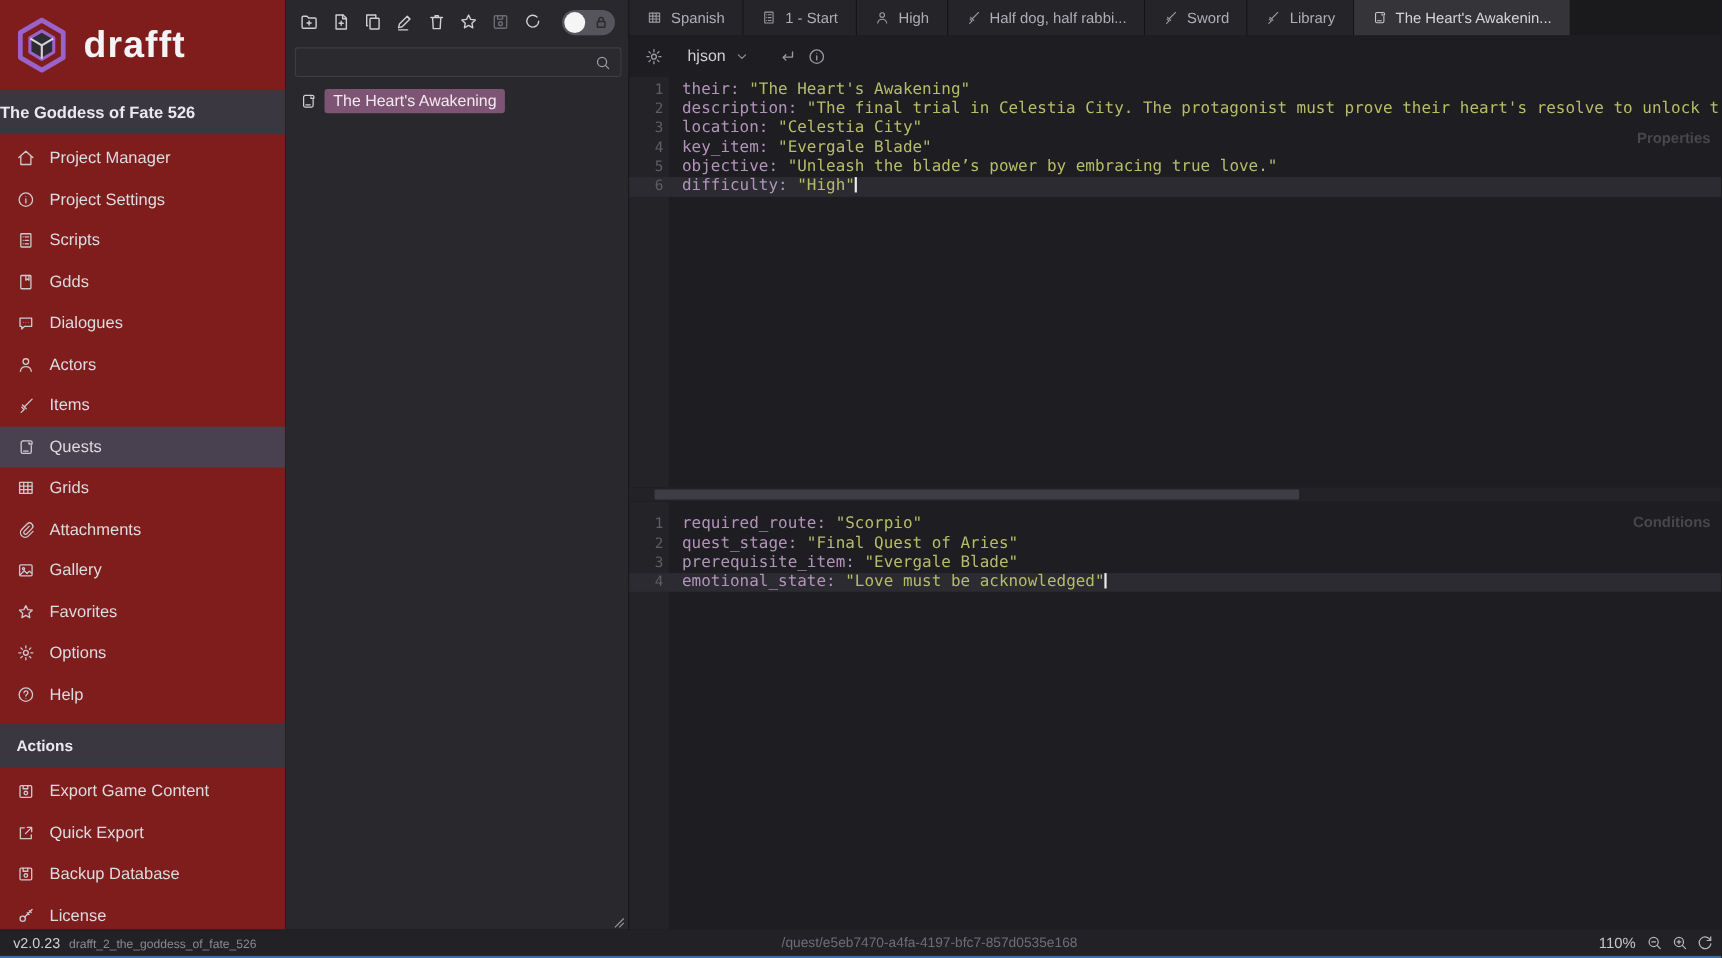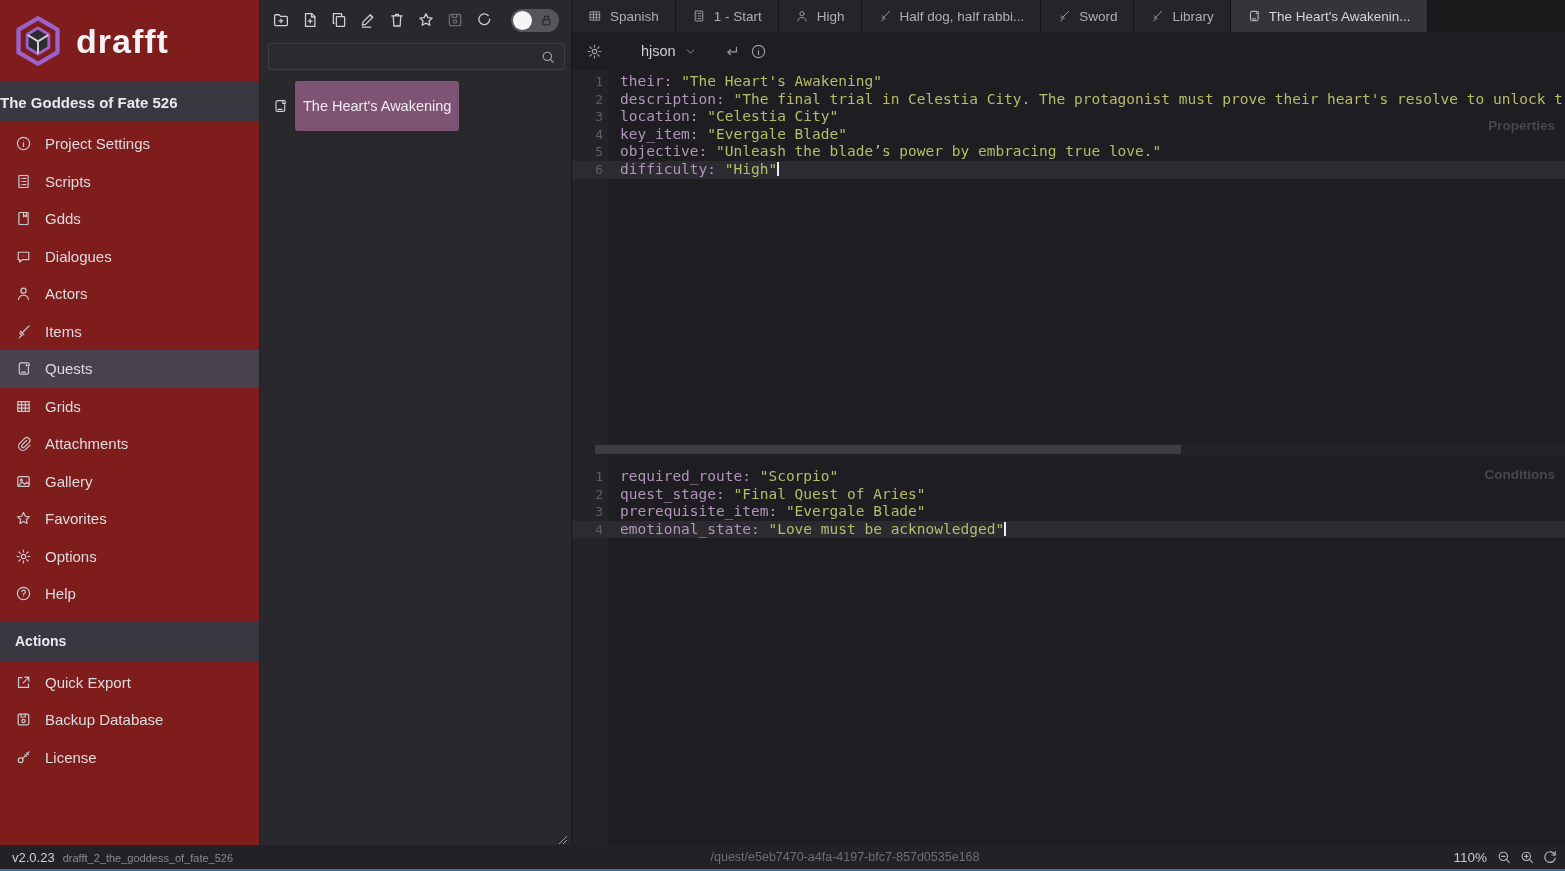--- a/index.html
+++ b/index.html
@@ -32,36 +32,36 @@
   .toggle-knob { position:absolute; left:2px; top:2px; width:19px; height:19px; border-radius:50%; background:#f5f5f5; }
   .toggle-lock { position:absolute; right:5px; top:4px; width:15px; height:15px; color:#2b2b2f; }
   .toggle-lock svg { width:100%; height:100%; }
   .search-row { margin:3px 6px 0 8px; height:27px; background:#2b2a2f; border:1px solid #3e3d43; border-radius:3px; position:relative; }
   .search-row input { width:100%; height:100%; background:transparent; border:none; outline:none; color:#dcdce0; font-size:14px; padding:0 30px 0 8px; font-family:"Liberation Sans", sans-serif; }
   .search-icon { position:absolute; right:8px; top:5px; width:16px; height:16px; color:#a0a0a6; }
   .search-icon svg { width:100%; height:100%; }
   .list { margin-top:11px; }
   .list-item { display:flex; align-items:center; padding-left:12px; gap:7px; }
   .list-item .icn { width:16px; height:16px; color:#cfcfd4; }
-  .list-badge { background:#7d5473; color:#f1e9f0; font-size:14.5px; padding:17px 8px; border-radius:3px; }
+  .list-badge { background:#7d5473; color:#f1e9f0; font-size:14.5px; padding:3px 8px; border-radius:3px; }
   .resize-grip { position:absolute; right:3px; bottom:3px; width:11px; height:11px; color:#9a9aa0; }
   .resize-grip svg { width:100%; height:100%; }
 
   
   .main { flex:1; display:flex; flex-direction:column; background:#1e1e22; min-width:0; }
   .tabbar { height:32px; background:#1a191c; display:flex; flex-shrink:0; }
   .tab { display:flex; align-items:center; gap:8px; padding:0 16px; background:#252529; color:#aeaeb4; font-size:13.5px; border-right:1px solid #141416; white-space:nowrap; }
   .tab .icn { width:14px; height:14px; color:#9a9aa0; }
   .tab.active { background:#353539; color:#d6d6da; }
   .tab.active .icn { color:#c5c5ca; }
 
   .editor-toolbar { height:38px; display:flex; align-items:center; padding-left:14px; flex-shrink:0; }
   .etb-icon { width:17px; height:17px; color:#9a9aa0; }
   .etb-icon svg { width:100%; height:100%; }
-  .lang-select { margin-left:38px; display:flex; align-items:center; gap:8px; color:#cfcfd4; font-size:14.5px; }
+  .lang-select { margin-left:22px; display:flex; align-items:center; gap:8px; color:#cfcfd4; font-size:14.5px; }
   .chev { width:13px; height:13px; color:#9a9aa0; }
   .chev svg { width:100%; height:100%; }
   .etb-return { margin-left:26px; }
   .etb-info { margin-left:10px; }
 
   .editor { position:relative; background:#1e1e22; overflow:hidden; }
   .editor::before { content:""; position:absolute; left:0; top:0; width:36px; height:100%; background:#242428; }
   .editor-top { height:373px; padding-top:3px; }
   .editor-bottom { flex:1; padding-top:12px; }
   .panel-label { position:absolute; right:10px; color:#47474c; font-size:13.5px; font-weight:bold; z-index:2; }
@@ -102,20 +102,28 @@
           <path d="M14.5 18.5 24 24.3M33.5 18.5 24 24.3M24 24.3V35.5" stroke="#d6d2da" stroke-width="1.8"></path>
         </svg>
       </span>
       <span class="logo-text">drafft</span>
     </div>
     <div class="project-row">The Goddess of Fate 526</div>
     <nav class="nav" id="nav-list">
         <div class="nav-item">
           <span class="icn">
             <svg viewBox="0 0 24 24" stroke="currentColor" fill="none" stroke-width="1.7" stroke-linecap="round" stroke-linejoin="round">
+              <path d="M3 11.5 12 3.5l9 8M5.5 10v10.5h13V10"></path>
+            </svg>
+          </span>
+          <span>Project Manager</span>
+        </div>
+        <div class="nav-item">
+          <span class="icn">
+            <svg viewBox="0 0 24 24" stroke="currentColor" fill="none" stroke-width="1.7" stroke-linecap="round" stroke-linejoin="round">
               <circle cx="12" cy="12" r="8.6"></circle>
               <path d="M12 11v5.2"></path>
               <circle cx="12" cy="7.6" r=".7" fill="currentColor" stroke="none"></circle>
             </svg>
           </span>
           <span>Project Settings</span>
         </div>
         <div class="nav-item">
           <span class="icn">
             <svg viewBox="0 0 24 24" stroke="currentColor" fill="none" stroke-width="1.7" stroke-linecap="round" stroke-linejoin="round">
@@ -222,20 +230,30 @@
               <circle cx="12" cy="12" r="8.6"></circle>
               <path d="M9.6 9.6a2.5 2.5 0 1 1 3.5 2.3c-.8.4-1.1 1-1.1 1.8"></path>
               <circle cx="12" cy="16.6" r=".7" fill="currentColor" stroke="none"></circle>
             </svg>
           </span>
           <span>Help</span>
         </div>
       </nav>
     <div class="actions-header">Actions</div>
     <nav class="nav" id="action-list">
+        <div class="nav-item">
+          <span class="icn">
+            <svg viewBox="0 0 24 24" stroke="currentColor" fill="none" stroke-width="1.7" stroke-linecap="round" stroke-linejoin="round">
+              <rect x="4.5" y="4.5" width="15" height="15" rx="1.5"></rect>
+              <path d="M8.5 4.5v4h6v-4"></path>
+              <circle cx="12" cy="14" r="2.3"></circle>
+            </svg>
+          </span>
+          <span>Export Game Content</span>
+        </div>
         <div class="nav-item">
           <span class="icn">
             <svg viewBox="0 0 24 24" stroke="currentColor" fill="none" stroke-width="1.7" stroke-linecap="round" stroke-linejoin="round">
               <path d="M10 5H5v14h14v-5"></path>
               <path d="M13.8 4.5h5.7v5.7M19.5 4.5 11.5 12.5"></path>
             </svg>
           </span>
           <span>Quick Export</span>
         </div>
         <div class="nav-item">

